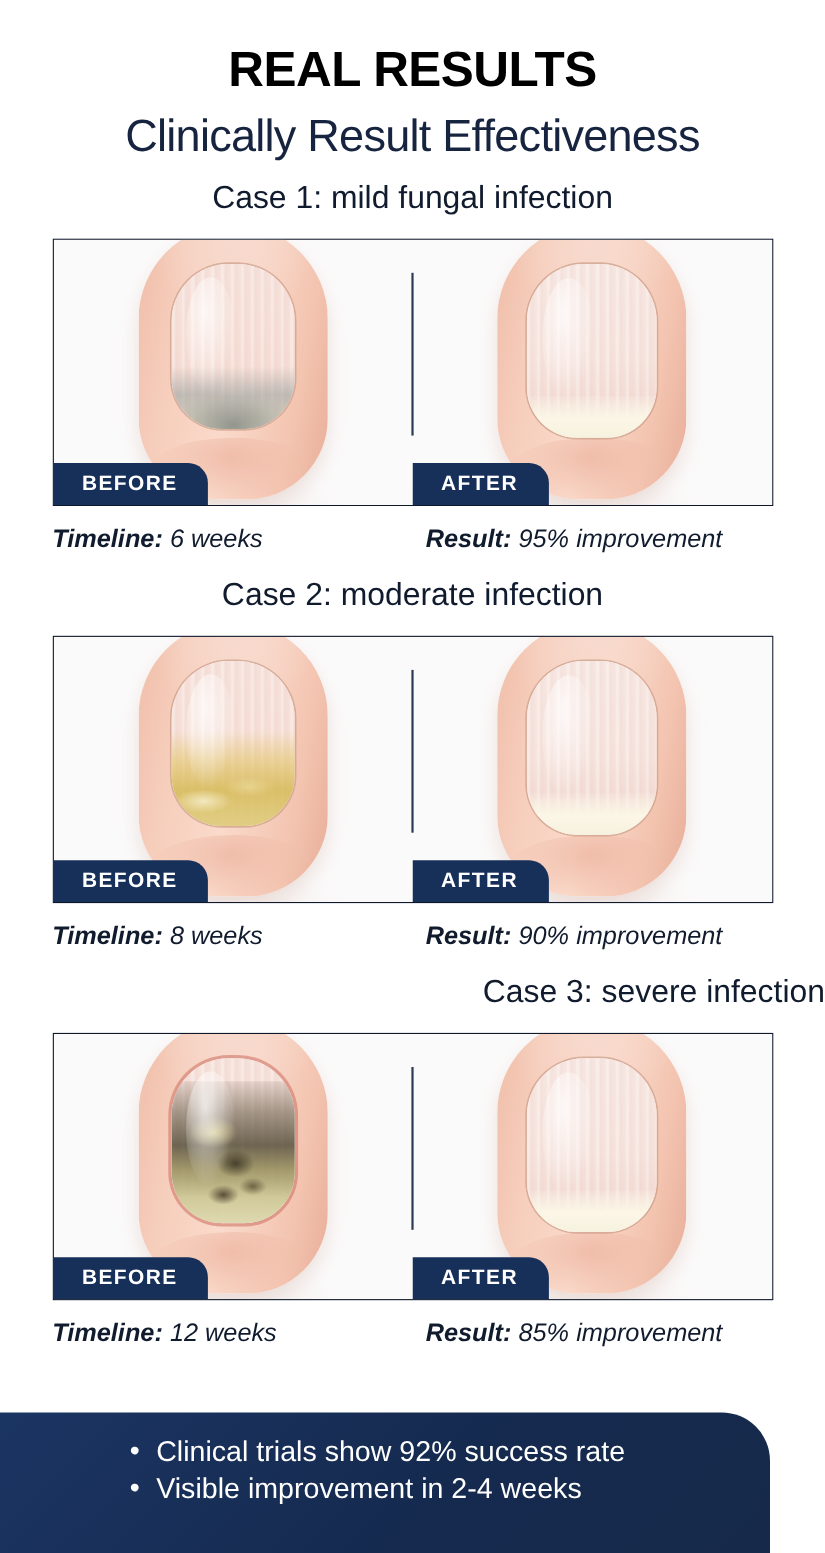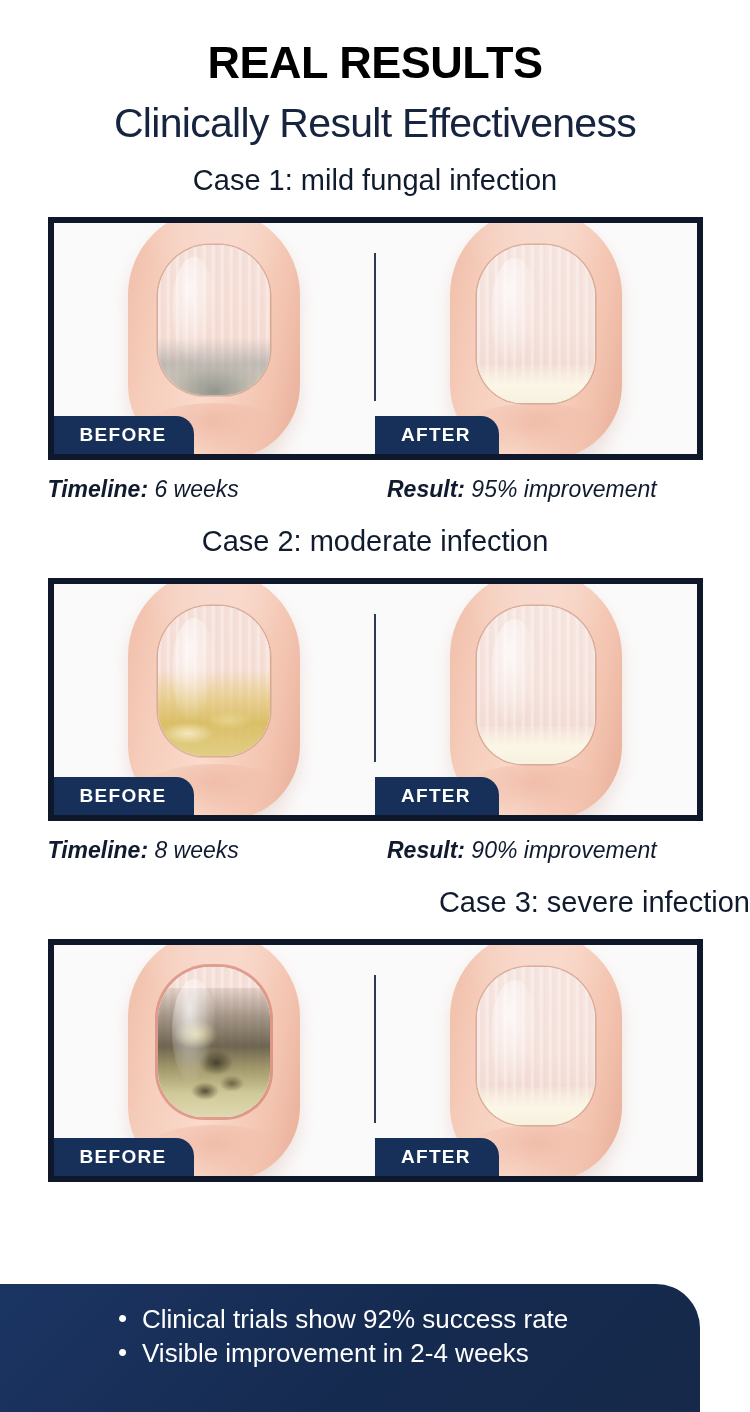--- a/index.html
+++ b/index.html
@@ -53,21 +53,21 @@
   }
 
   
   .case-block { width: 750px; }
 
   .compare-panel {
     position: relative;
     margin: 0 auto;
     width: 655px;
     height: 243px;
-    border: 6px solid #0f172a;
+    border: 1px solid #0f172a;
     box-sizing: border-box;
     background: #fdfdfd;
     overflow: hidden;
     display: flex;
   }
   .half {
     position: relative;
     width: 50%;
     height: 100%;
     overflow: hidden;
@@ -383,20 +383,30 @@
             <div class="plate"></div>
             <div class="ridges"></div>
             <div class="tip"></div>
             <div class="shine"></div>
           </div>
         </div>
         <div class="badge">AFTER</div>
       </div>
     </div>
 
+    <div class="caption-row" style="margin-top:16px;">
+      <div class="caption-cell left">
+        <b>Timeline:</b>
+        <span>12 weeks</span>
+      </div>
+      <div class="caption-cell right">
+        <b>Result:</b>
+        <span>85% improvement</span>
+      </div>
+    </div>
   </div>
 
   <div class="facts-panel">
     <ul class="facts-list">
       <li>Clinical trials show 92% success rate</li>
       <li>Visible improvement in 2-4 weeks</li>
     </ul>
   </div>
 
 </div>

